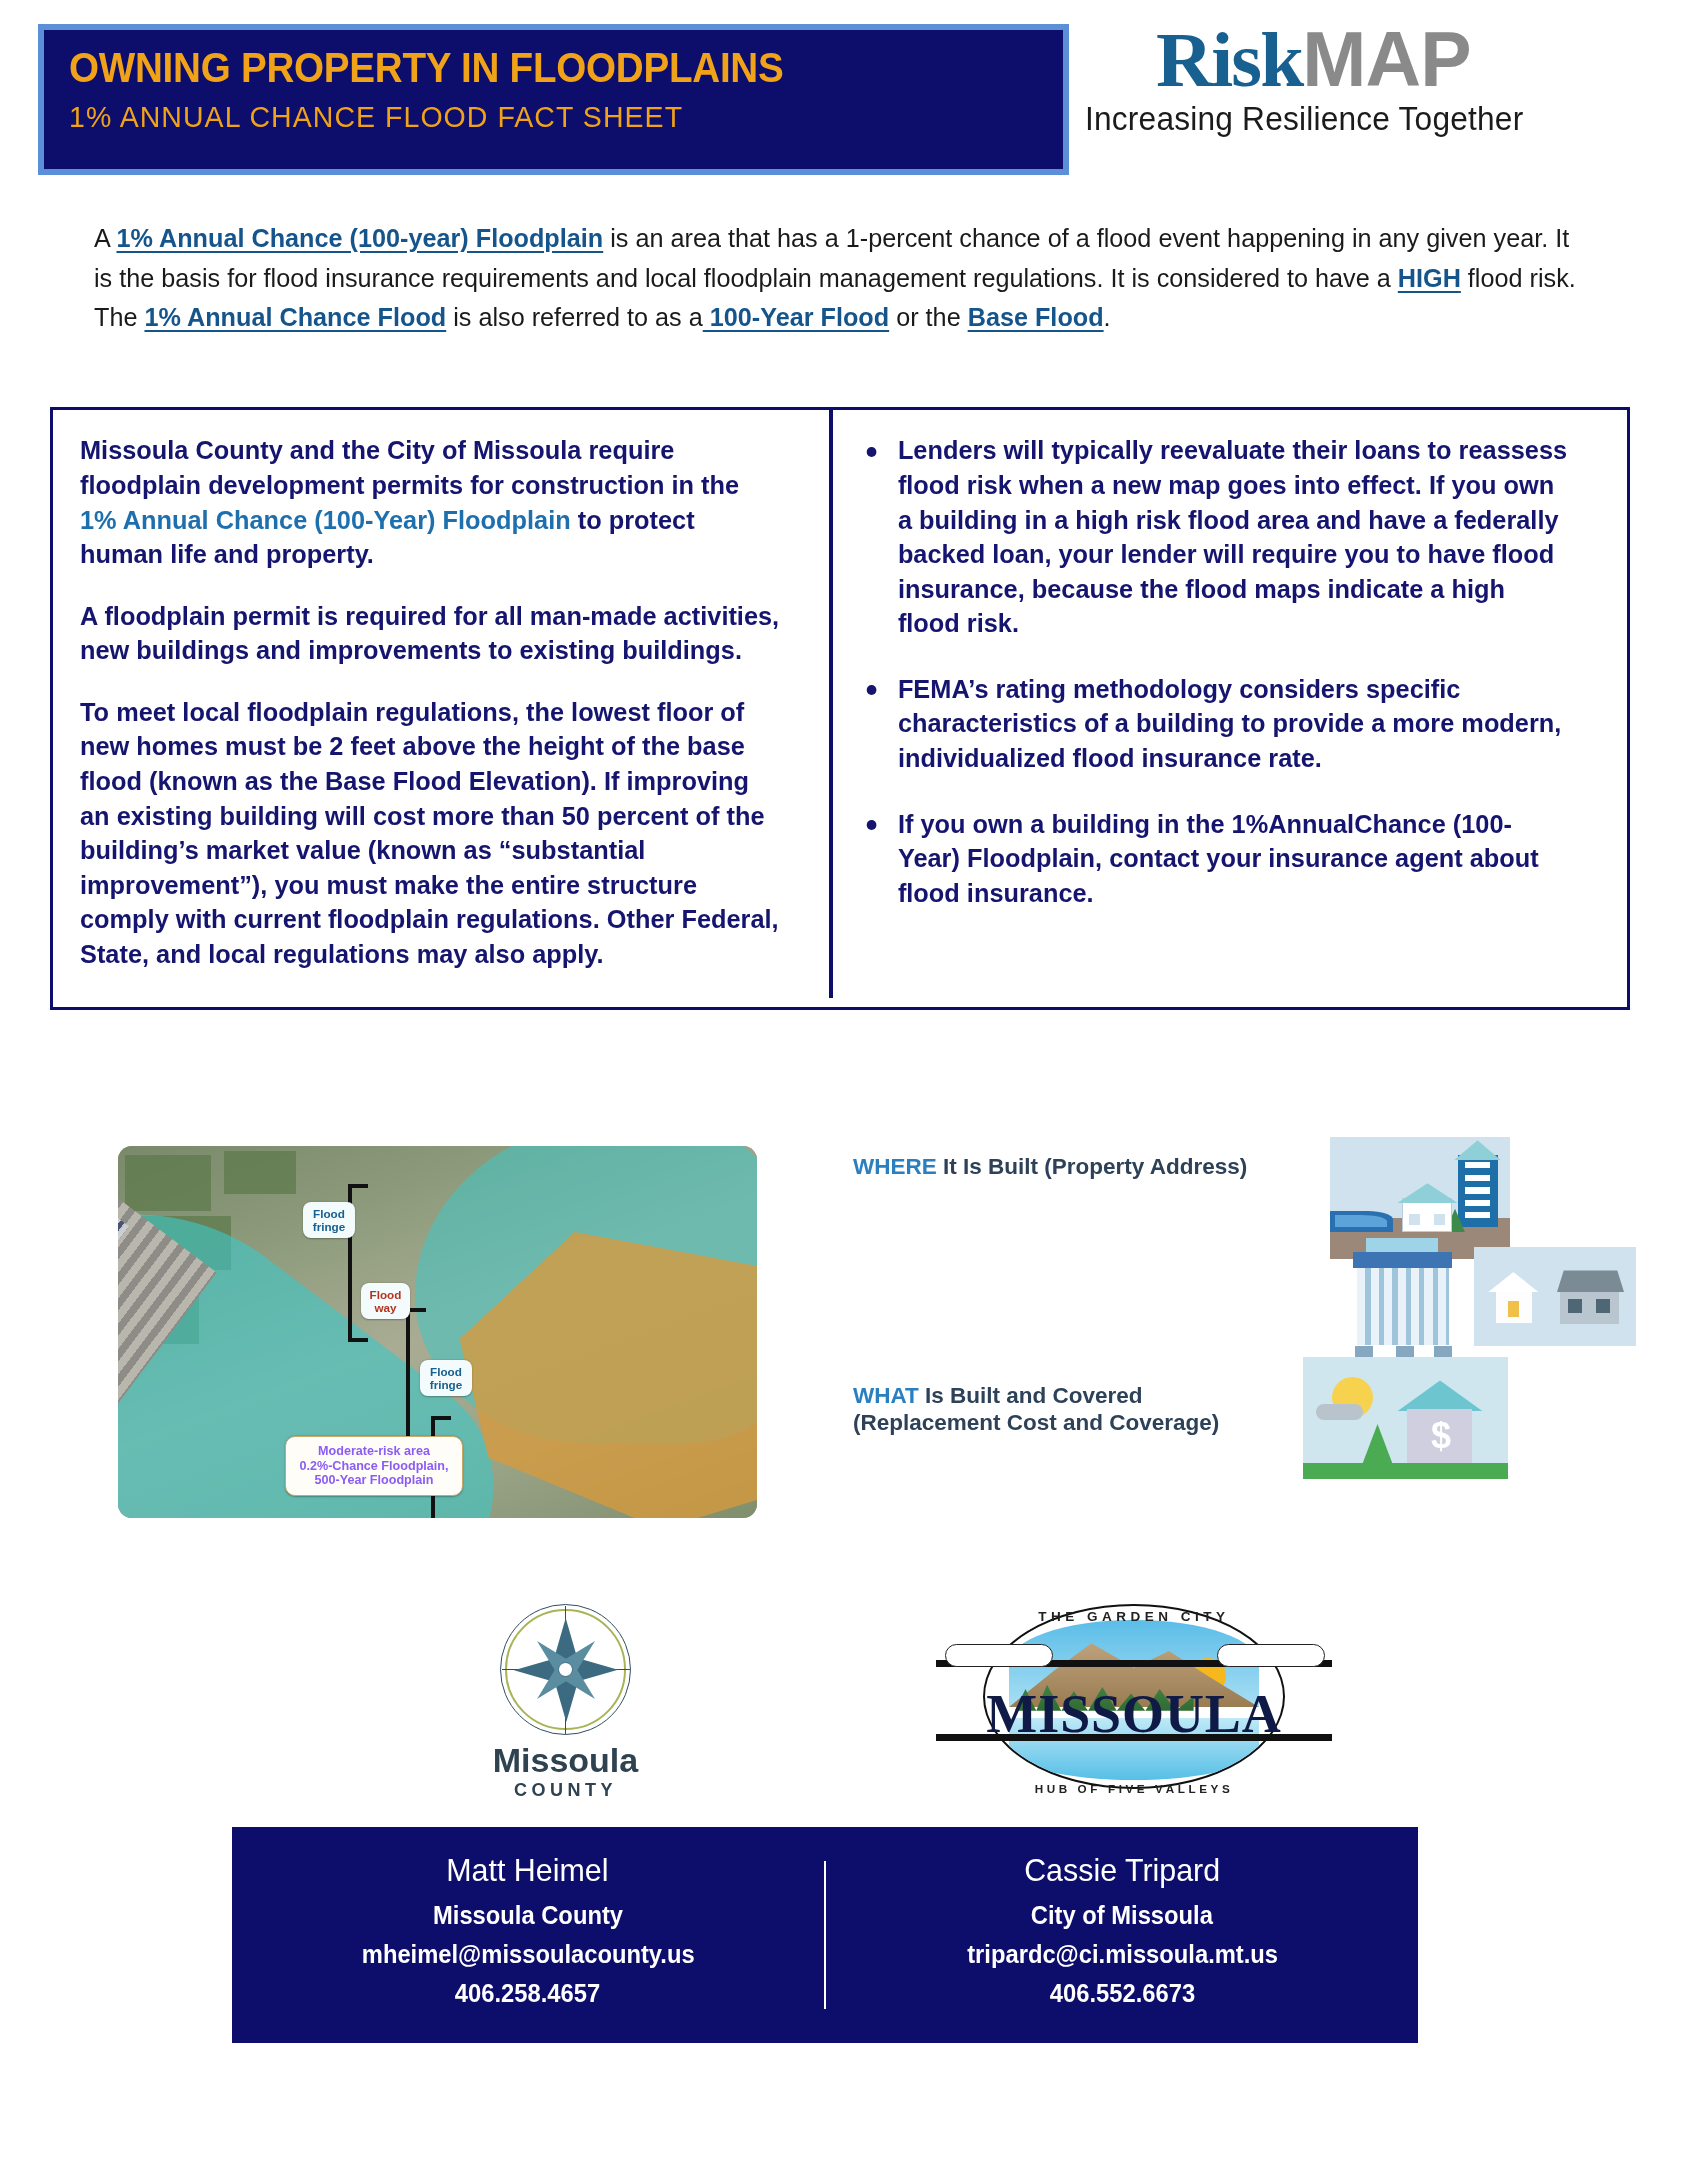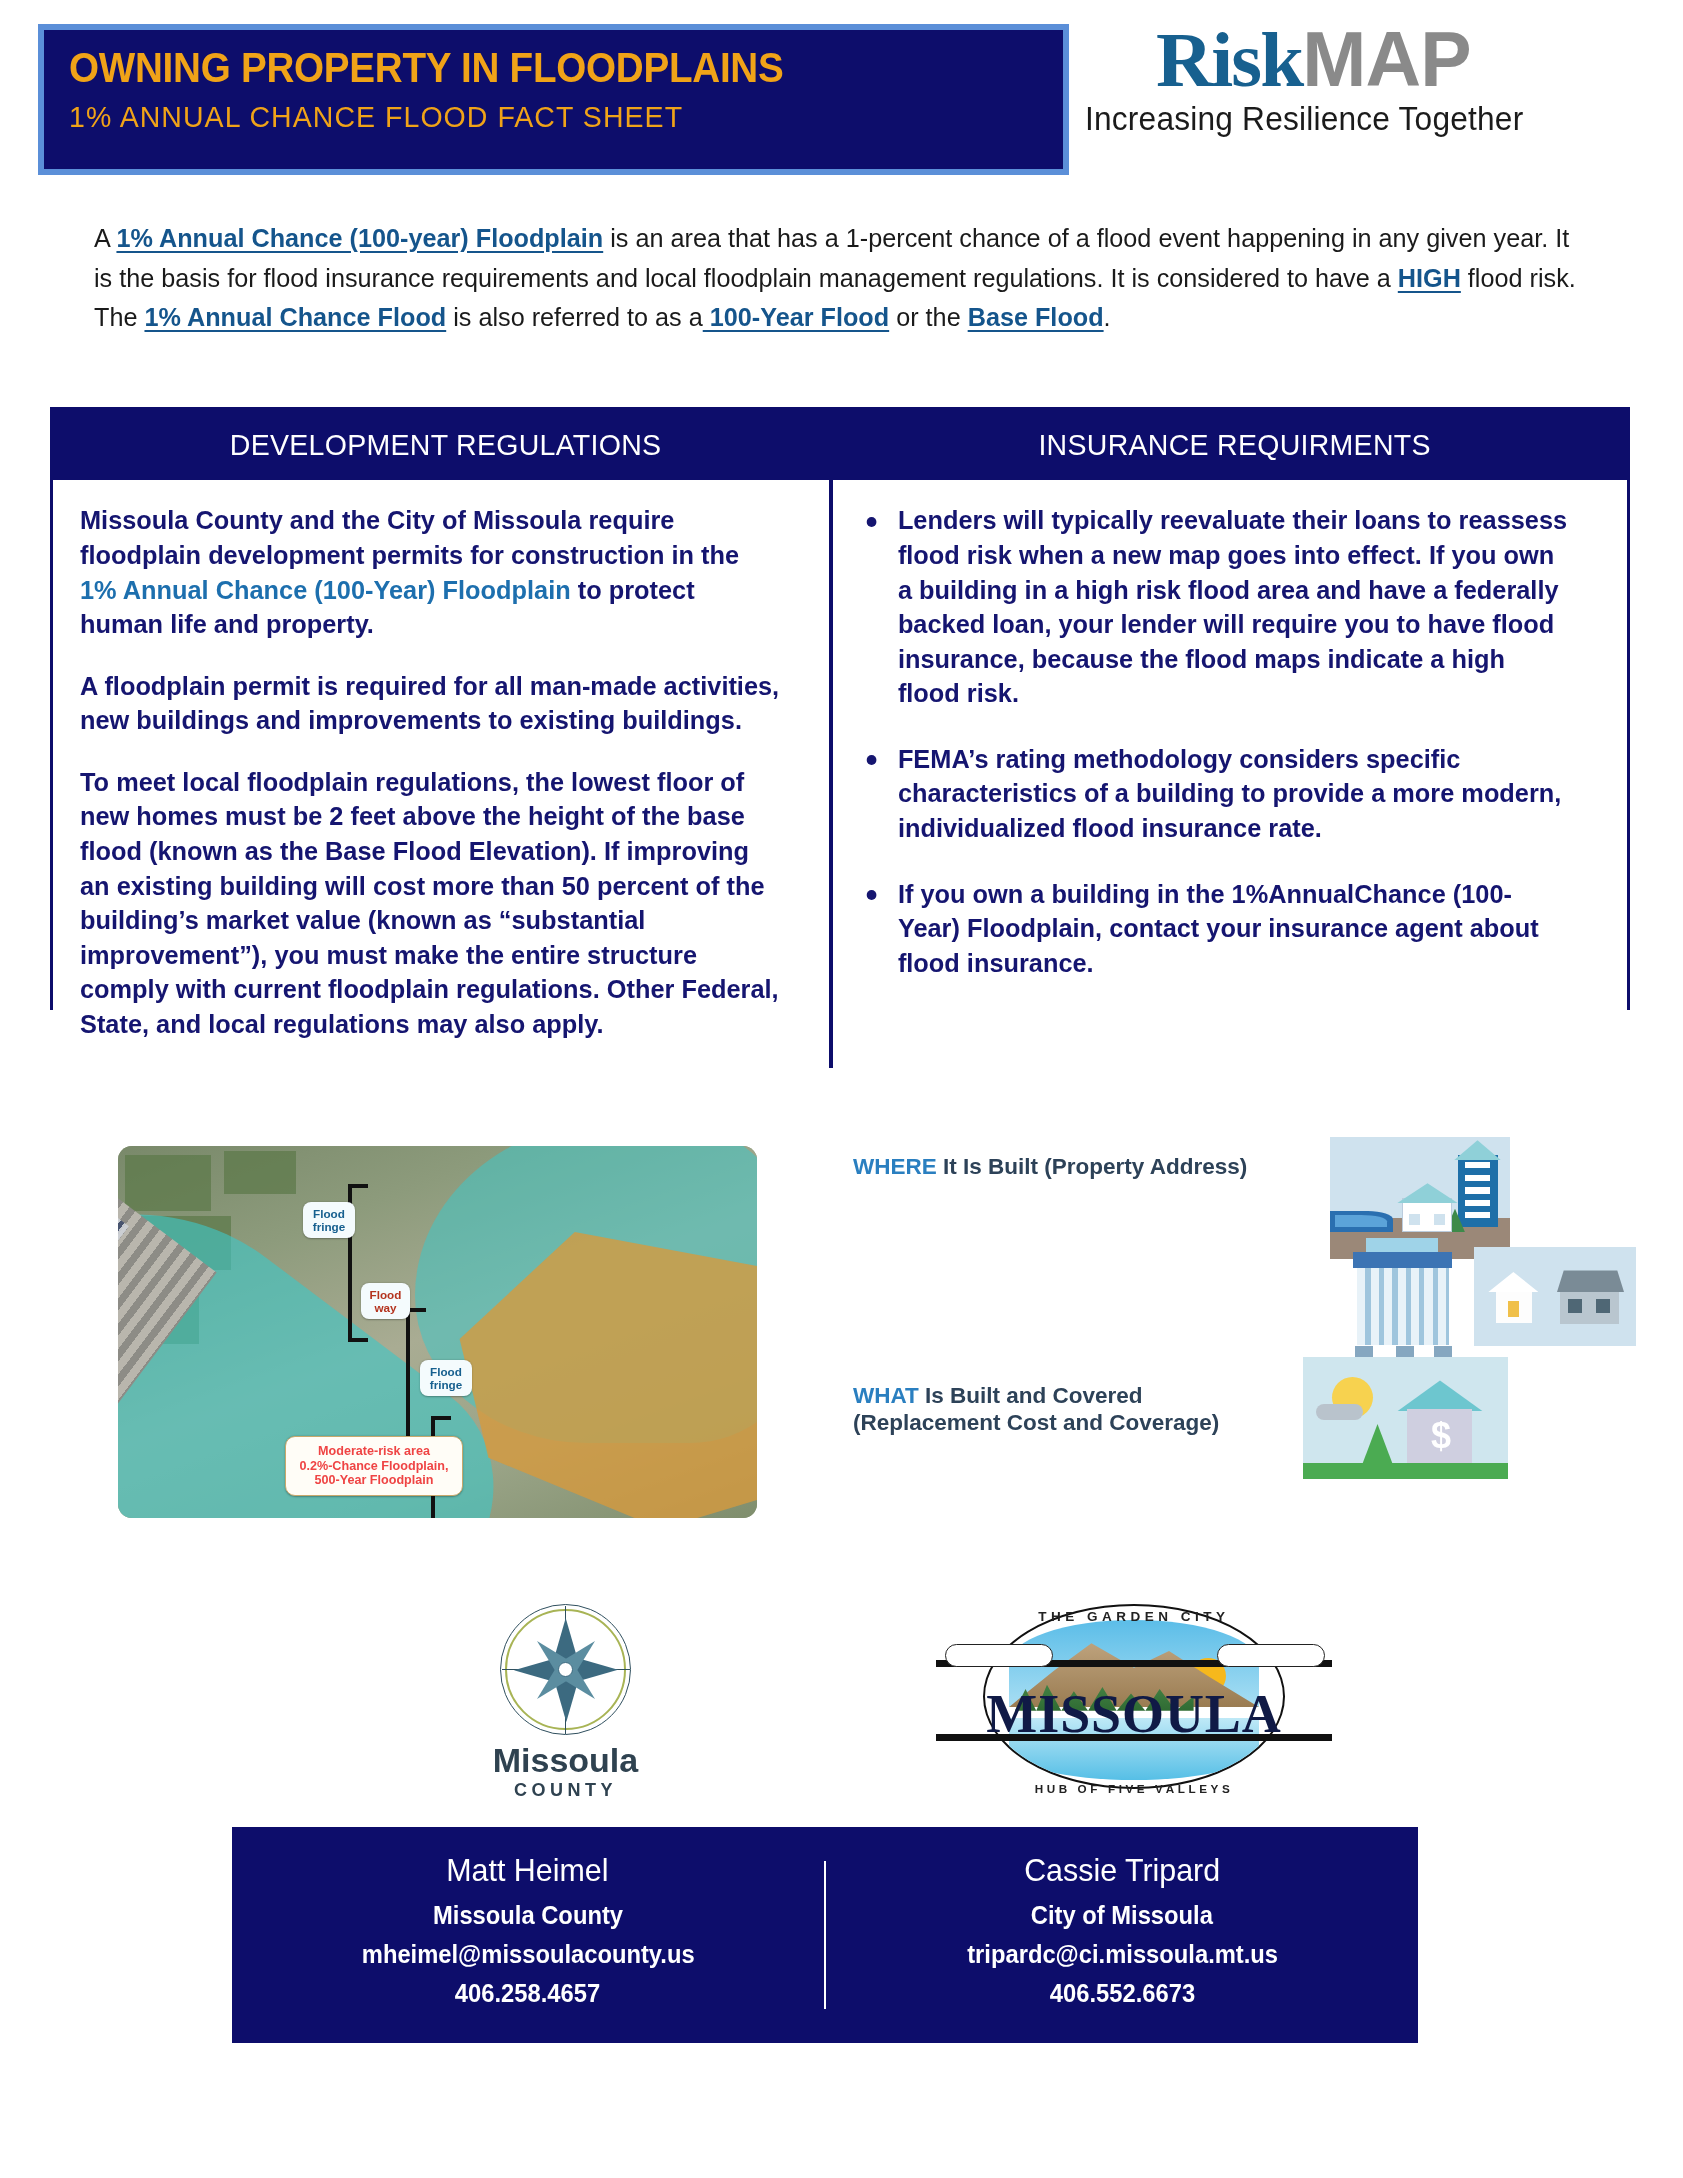--- a/index.html
+++ b/index.html
@@ -246,21 +246,21 @@
     font-size: 11.7px;
     font-weight: bold;
     color: #17608f;
     text-align: center;
     line-height: 1.15;
     box-shadow: 0 0.9px 1.8px rgba(0,0,0,.3);
   }
   .fm-label.red { color: #b4341f; }
   .fm-label.big {
     font-size: 12.6px;
-    color: #ef4444;
+    color: #8b5cf6;
     border: 0.9px solid #c9a86b;
     padding: 7.2px 11.7px;
     border-radius: 10px;
     background: #fffdf7;
   }
 
   
   .whatfig { position: absolute; left: 853px; top: 1148px; width: 684px; height: 333px; }
   .wf-row { position: absolute; display: flex; align-items: center; width: 100%; }
   .wf-text {
@@ -416,25 +416,20 @@
       </div>
       <div class="tagline">Increasing Resilience Together</div>
     </div>
   </div>
 
   <div class="intro">
     <span>A </span><b class="lnk">1% Annual Chance (100-year) Floodplain</b><span> is an area that has a 1-percent chance of a flood event happening in any given year. It is the basis for flood insurance requirements and local floodplain management regulations. It is considered to have a </span><b class="lnk">HIGH</b><span> flood risk. The </span><b class="lnk">1% Annual Chance Flood</b><span> is also referred to as a</span><b class="lnk"> 100-Year Flood</b><span> or the </span><b class="lnk">Base Flood</b><span>.</span>
   </div>
 
   <div class="main-box">
-    <div class="box-header-row">
-      <div class="box-header-cell">DEVELOPMENT REGULATIONS</div>
-      <div class="col-divider-head"></div>
-      <div class="box-header-cell">INSURANCE REQUIRMENTS</div>
-    </div>
     <div class="box-body">
       <div class="col-left">
         <div class="body-p">
           <span>Missoula County and the City of Missoula require floodplain development permits for construction in the </span><span class="hl">1% Annual Chance (100-Year) Floodplain</span><span> to protect human life and property.</span>
         </div>
         <div class="body-p">A floodplain permit is required for all man-made activities, new buildings and improvements to existing buildings.</div>
         <div class="body-p">To meet local floodplain regulations, the lowest floor of new homes must be 2 feet above the height of the base flood (known as the Base Flood Elevation). If improving an existing building will cost more than 50 percent of the building’s market value (known as “substantial improvement”), you must make the entire structure comply with current floodplain regulations. Other Federal, State, and local regulations may also apply.</div>
       </div>
       <div class="col-div"></div>
       <div class="col-right">

